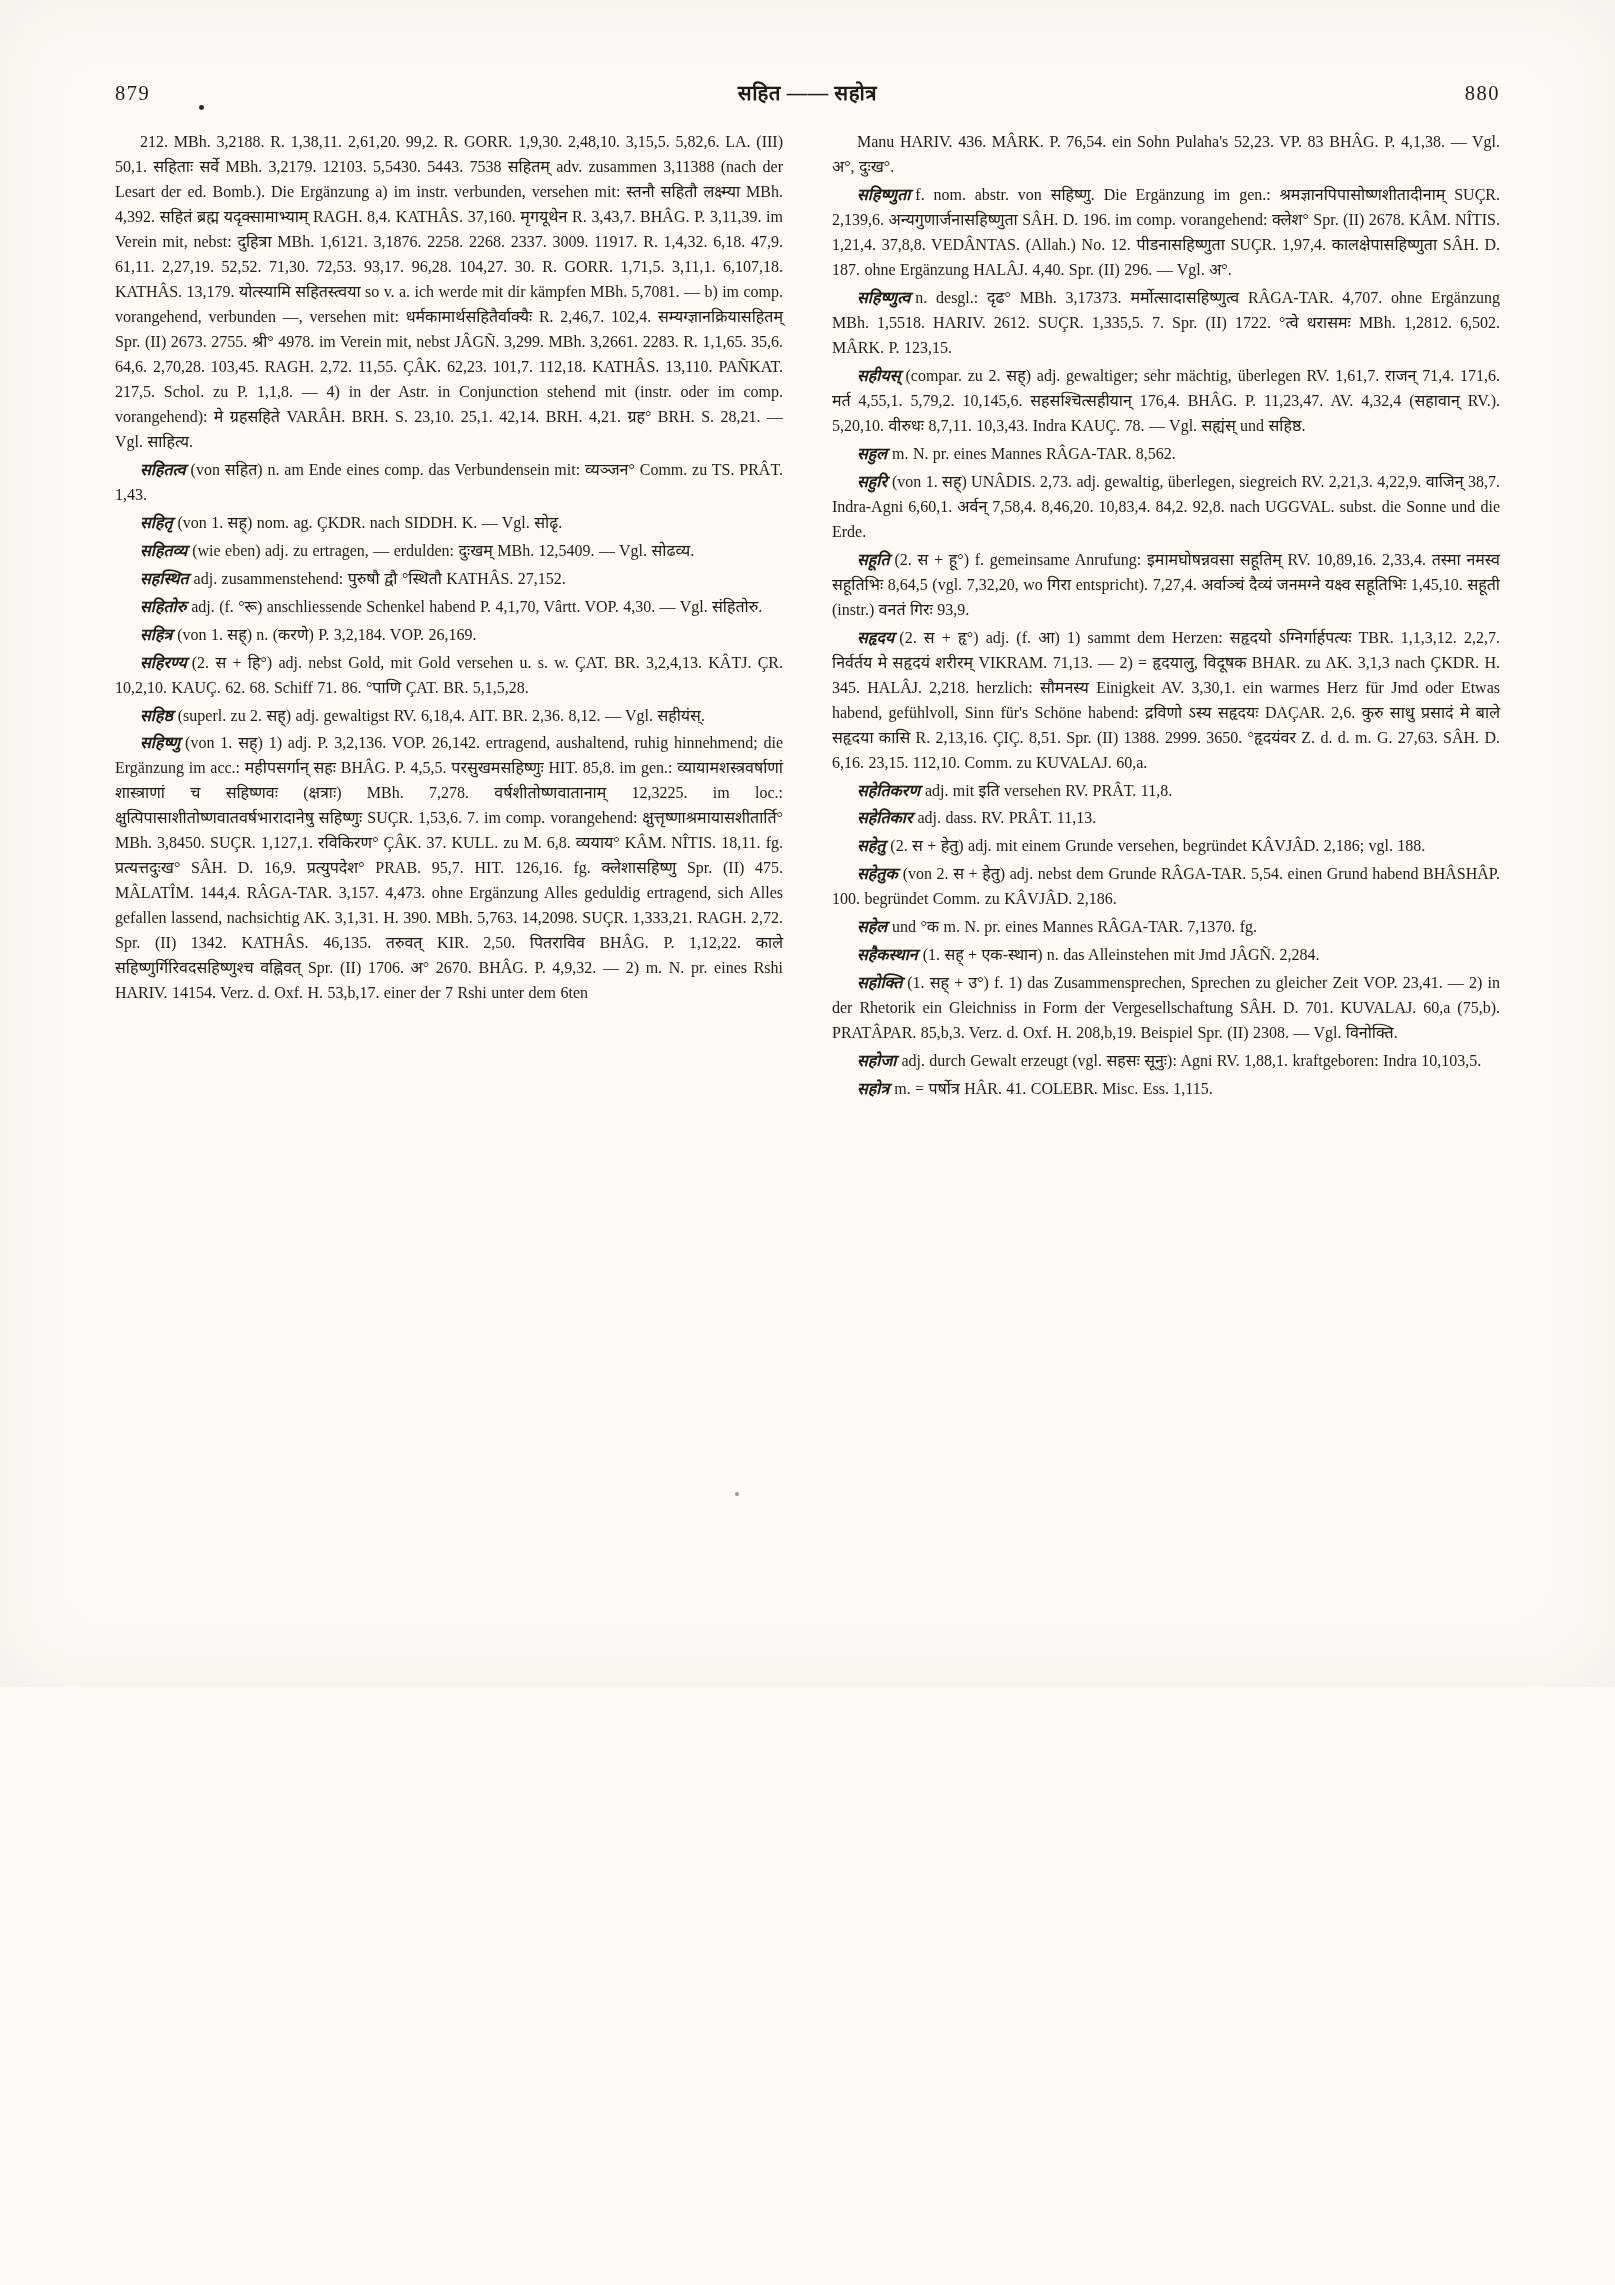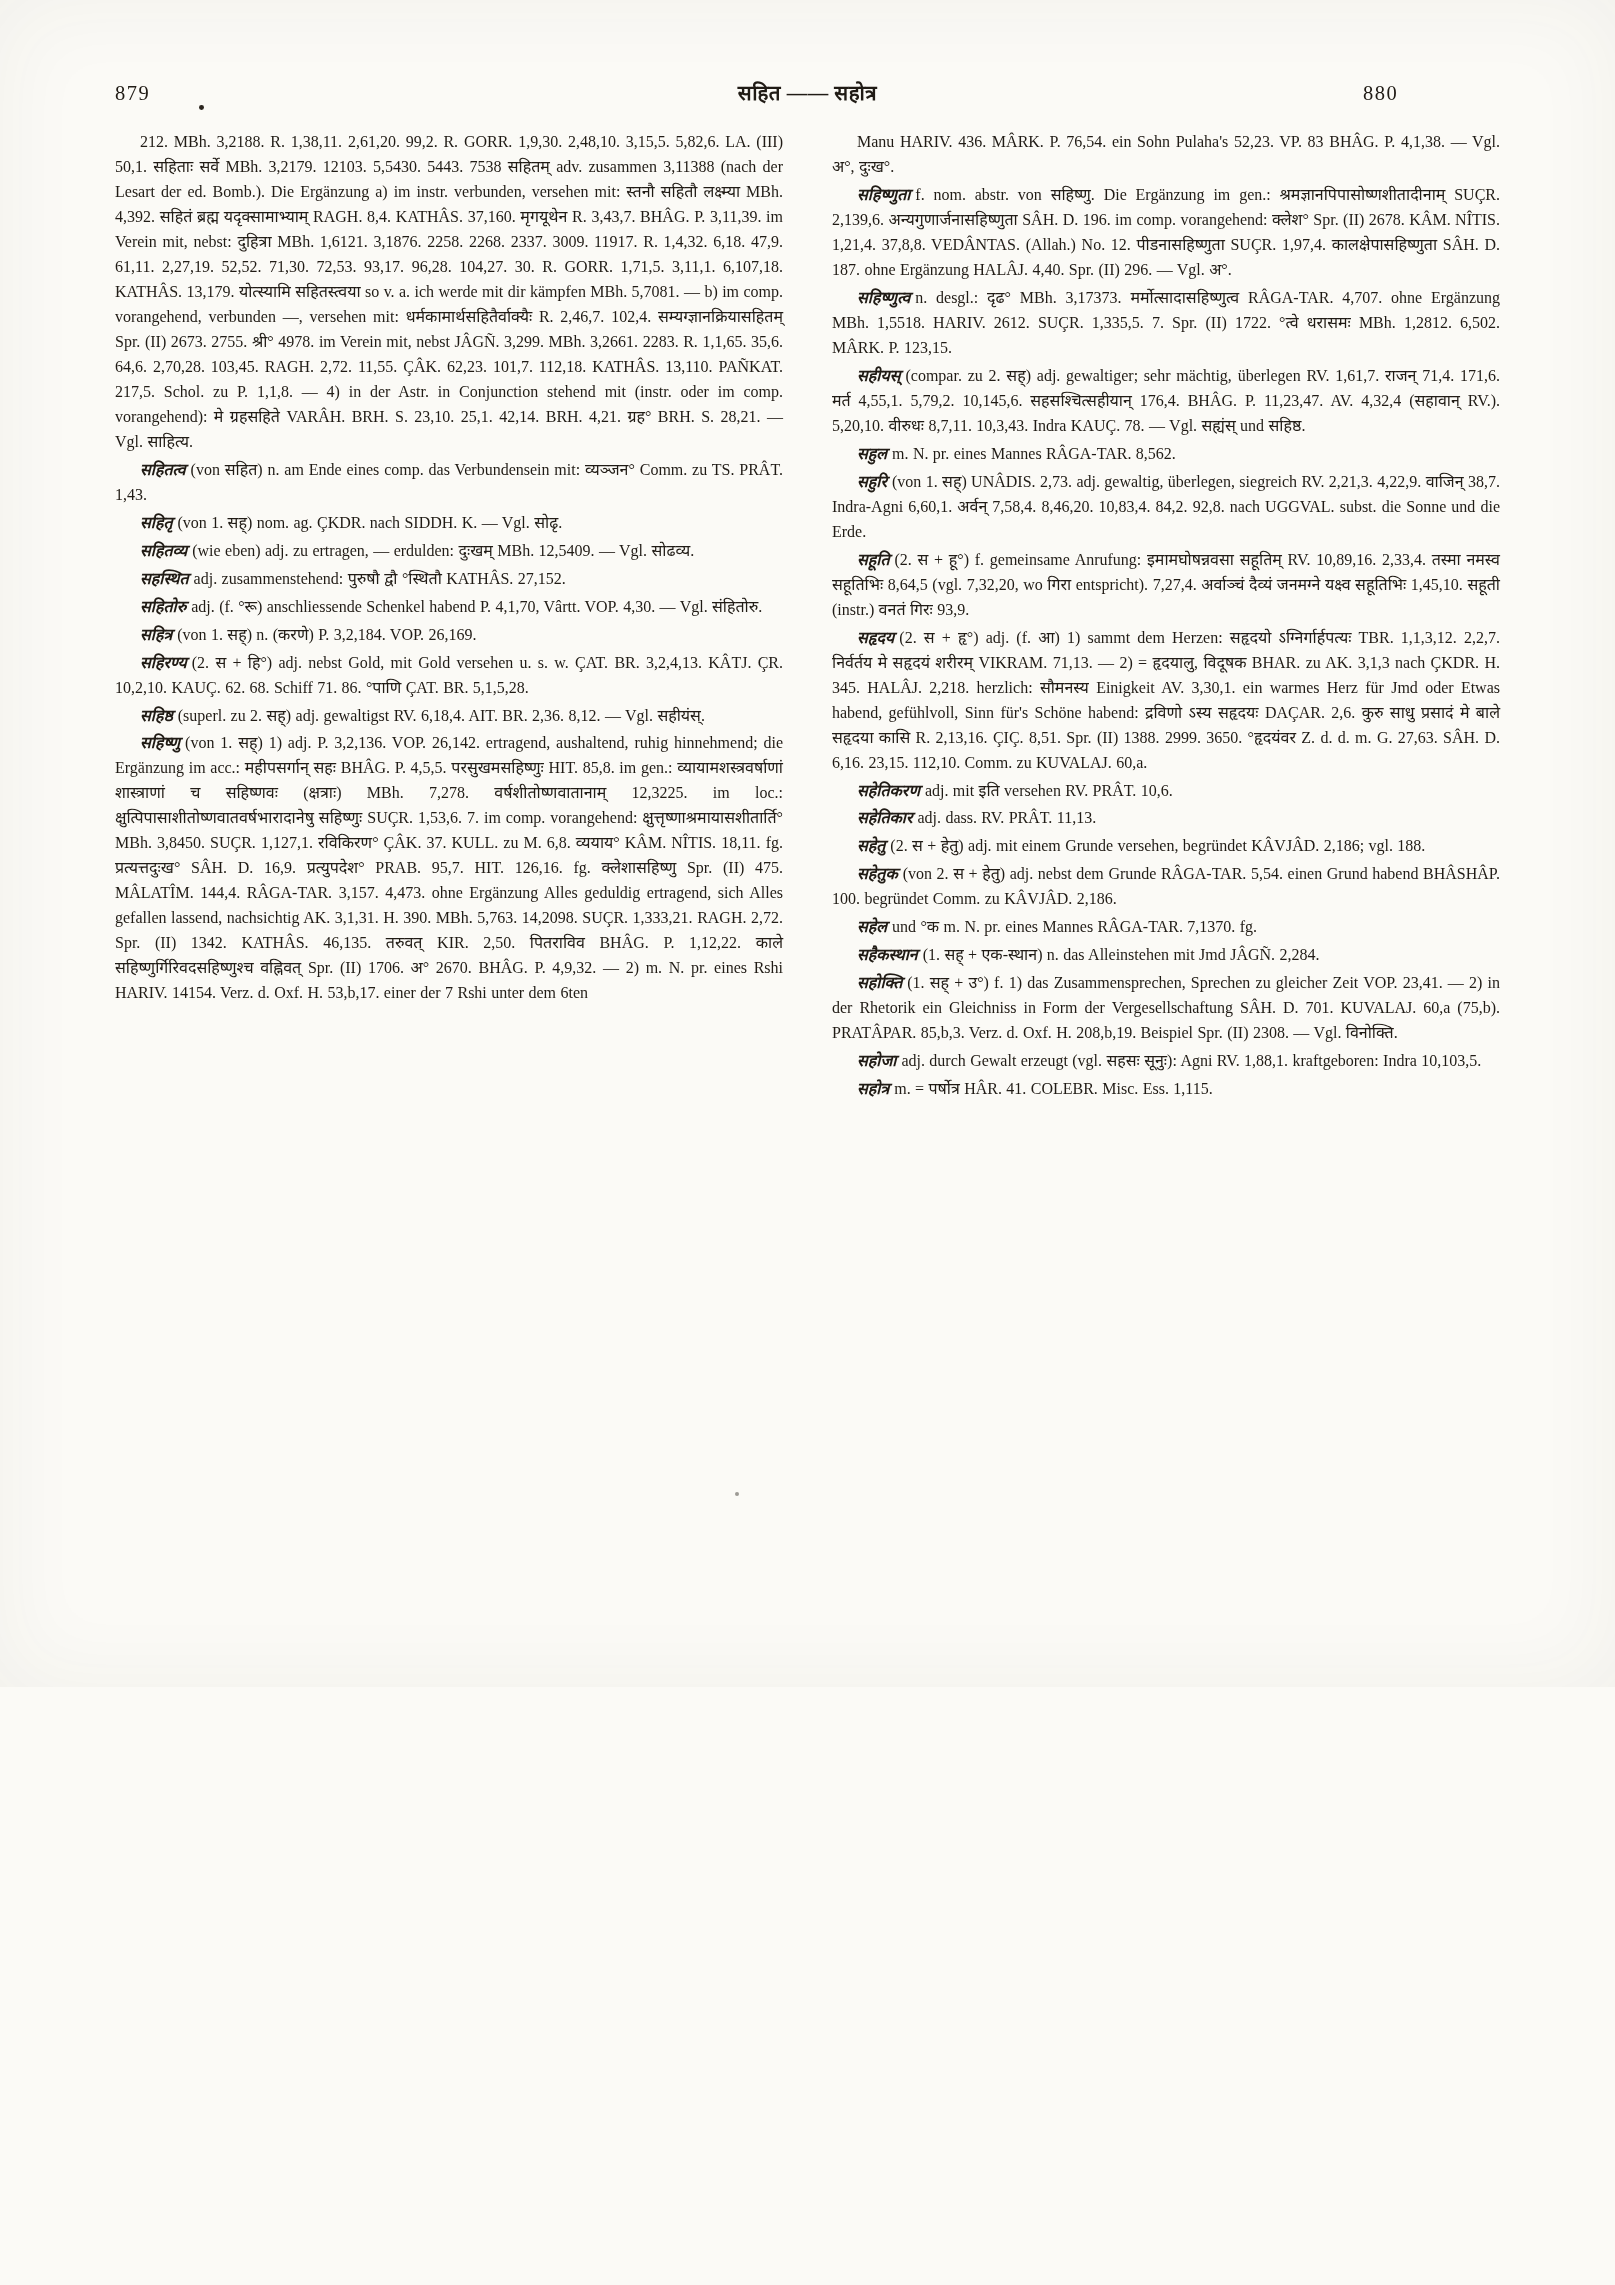--- a/index.html
+++ b/index.html
@@ -14,21 +14,21 @@
     overflow: hidden;
     box-shadow: inset 0 0 88px rgba(60,50,30,0.05);
   }
   .header {
     display: flex;
     align-items: baseline;
     padding: 70px 115px 0 115px;
   }
   .pageno { font-size: 20.5px; letter-spacing: 1.5px; }
   .pageno.left  { width: 137px; text-align: left; }
-  .pageno.right { width: 137px; text-align: left; margin-top: 12px; }
+  .pageno.right { width: 137px; text-align: right; margin-top: 12px; }
   .running-head {
     flex: 1;
     text-align: center;
     font-size: 20.5px;
     font-weight: bold;
     letter-spacing: 0.5px;
   }
   .columns {
     display: flex;
     gap: 49px;
@@ -78,21 +78,21 @@
 
     <div class="column">
       <p class="entry"><b class="headword"></b><span>Manu HARIV. 436. MÂRK. P. 76,54. ein Sohn Pulaha's 52,23. VP. 83 BHÂG. P. 4,1,38. — Vgl. अ°, दुःख°.</span></p>
       <p class="entry"><b class="headword">सहिष्णुता</b><span>f. nom. abstr. von सहिष्णु. Die Ergänzung im gen.: श्रमज्ञानपिपासोष्णशीतादीनाम् SUÇR. 2,139,6. अन्यगुणार्जनासहिष्णुता SÂH. D. 196. im comp. vorangehend: क्लेश° Spr. (II) 2678. KÂM. NÎTIS. 1,21,4. 37,8,8. VEDÂNTAS. (Allah.) No. 12. पीडनासहिष्णुता SUÇR. 1,97,4. कालक्षेपासहिष्णुता SÂH. D. 187. ohne Ergänzung HALÂJ. 4,40. Spr. (II) 296. — Vgl. अ°.</span></p>
       <p class="entry"><b class="headword">सहिष्णुत्व</b><span>n. desgl.: दृढ° MBh. 3,17373. मर्मोत्सादासहिष्णुत्व RÂGA-TAR. 4,707. ohne Ergänzung MBh. 1,5518. HARIV. 2612. SUÇR. 1,335,5. 7. Spr. (II) 1722. °त्वे धरासमः MBh. 1,2812. 6,502. MÂRK. P. 123,15.</span></p>
       <p class="entry"><b class="headword">सहीयस्</b><span>(compar. zu 2. सह्) adj. gewaltiger; sehr mächtig, überlegen RV. 1,61,7. राजन् 71,4. 171,6. मर्त 4,55,1. 5,79,2. 10,145,6. सहसश्चित्सहीयान् 176,4. BHÂG. P. 11,23,47. AV. 4,32,4 (सहावान् RV.). 5,20,10. वीरुधः 8,7,11. 10,3,43. Indra KAUÇ. 78. — Vgl. सह्यंस् und सहिष्ठ.</span></p>
       <p class="entry"><b class="headword">सहुल</b><span>m. N. pr. eines Mannes RÂGA-TAR. 8,562.</span></p>
       <p class="entry"><b class="headword">सहुरि</b><span>(von 1. सह्) UNÂDIS. 2,73. adj. gewaltig, überlegen, siegreich RV. 2,21,3. 4,22,9. वाजिन् 38,7. Indra-Agni 6,60,1. अर्वन् 7,58,4. 8,46,20. 10,83,4. 84,2. 92,8. nach UGGVAL. subst. die Sonne und die Erde.</span></p>
       <p class="entry"><b class="headword">सहूति</b><span>(2. स + हू°) f. gemeinsame Anrufung: इमामघोषन्नवसा सहूतिम् RV. 10,89,16. 2,33,4. तस्मा नमस्व सहूतिभिः 8,64,5 (vgl. 7,32,20, wo गिरा entspricht). 7,27,4. अर्वाञ्चं दैव्यं जनमग्ने यक्ष्व सहूतिभिः 1,45,10. सहूती (instr.) वनतं गिरः 93,9.</span></p>
       <p class="entry"><b class="headword">सहृदय</b><span>(2. स + हृ°) adj. (f. आ) 1) sammt dem Herzen: सहृदयो ऽग्निर्गार्हपत्यः TBR. 1,1,3,12. 2,2,7. निर्वर्तय मे सहृदयं शरीरम् VIKRAM. 71,13. — 2) = हृदयालु, विदूषक BHAR. zu AK. 3,1,3 nach ÇKDR. H. 345. HALÂJ. 2,218. herzlich: सौमनस्य Einigkeit AV. 3,30,1. ein warmes Herz für Jmd oder Etwas habend, gefühlvoll, Sinn für's Schöne habend: द्रविणो ऽस्य सहृदयः DAÇAR. 2,6. कुरु साधु प्रसादं मे बाले सहृदया कासि R. 2,13,16. ÇIÇ. 8,51. Spr. (II) 1388. 2999. 3650. °हृदयंवर Z. d. d. m. G. 27,63. SÂH. D. 6,16. 23,15. 112,10. Comm. zu KUVALAJ. 60,a.</span></p>
-      <p class="entry"><b class="headword">सहेतिकरण</b><span>adj. mit इति versehen RV. PRÂT. 10,6.</span></p>
+      <p class="entry"><b class="headword">सहेतिकरण</b><span>adj. mit इति versehen RV. PRÂT. 11,8.</span></p>
       <p class="entry"><b class="headword">सहेतिकार</b><span>adj. dass. RV. PRÂT. 11,13.</span></p>
       <p class="entry"><b class="headword">सहेतु</b><span>(2. स + हेतु) adj. mit einem Grunde versehen, begründet KÂVJÂD. 2,186; vgl. 188.</span></p>
       <p class="entry"><b class="headword">सहेतुक</b><span>(von 2. स + हेतु) adj. nebst dem Grunde RÂGA-TAR. 5,54. einen Grund habend BHÂSHÂP. 100. begründet Comm. zu KÂVJÂD. 2,186.</span></p>
       <p class="entry"><b class="headword">सहेल</b><span>und °क m. N. pr. eines Mannes RÂGA-TAR. 7,1370. fg.</span></p>
       <p class="entry"><b class="headword">सहैकस्थान</b><span>(1. सह् + एक-स्थान) n. das Alleinstehen mit Jmd JÂGÑ. 2,284.</span></p>
       <p class="entry"><b class="headword">सहोक्ति</b><span>(1. सह् + उ°) f. 1) das Zusammensprechen, Sprechen zu gleicher Zeit VOP. 23,41. — 2) in der Rhetorik ein Gleichniss in Form der Vergesellschaftung SÂH. D. 701. KUVALAJ. 60,a (75,b). PRATÂPAR. 85,b,3. Verz. d. Oxf. H. 208,b,19. Beispiel Spr. (II) 2308. — Vgl. विनोक्ति.</span></p>
       <p class="entry"><b class="headword">सहोजा</b><span>adj. durch Gewalt erzeugt (vgl. सहसः सूनुः): Agni RV. 1,88,1. kraftgeboren: Indra 10,103,5.</span></p>
       <p class="entry"><b class="headword">सहोत्र</b><span>m. = पर्षोत्र HÂR. 41. COLEBR. Misc. Ess. 1,115.</span></p>
     </div>
 

